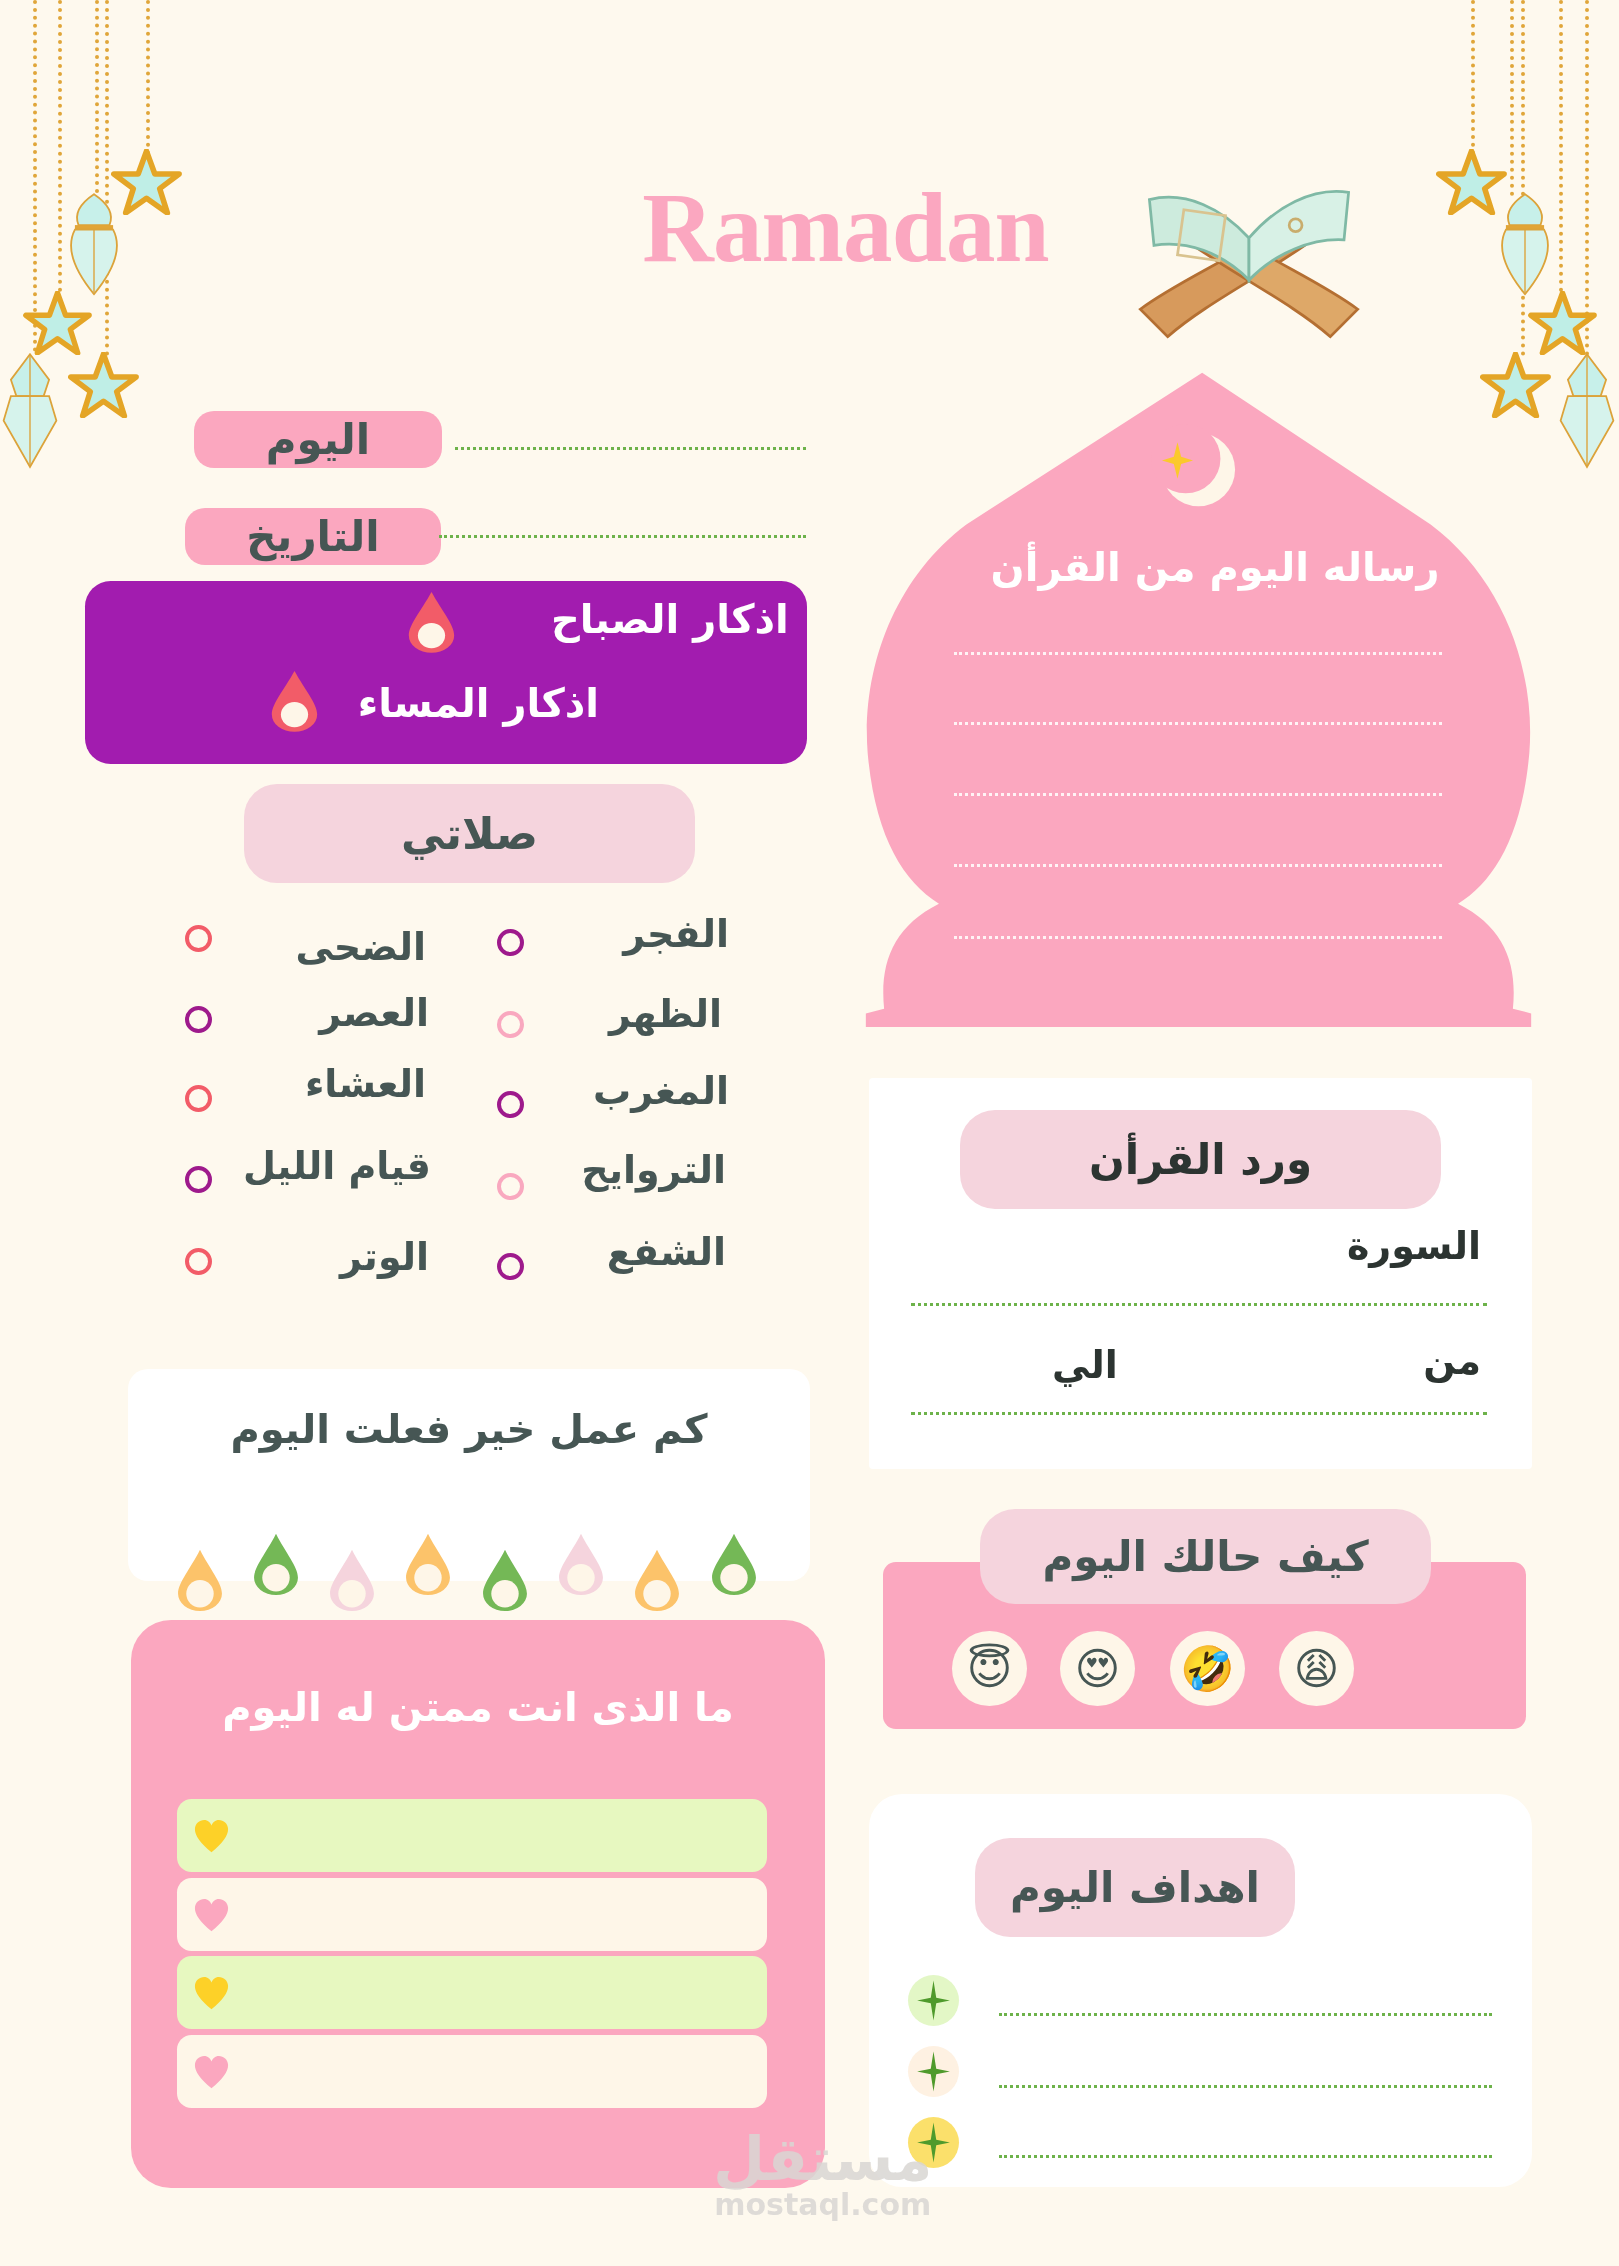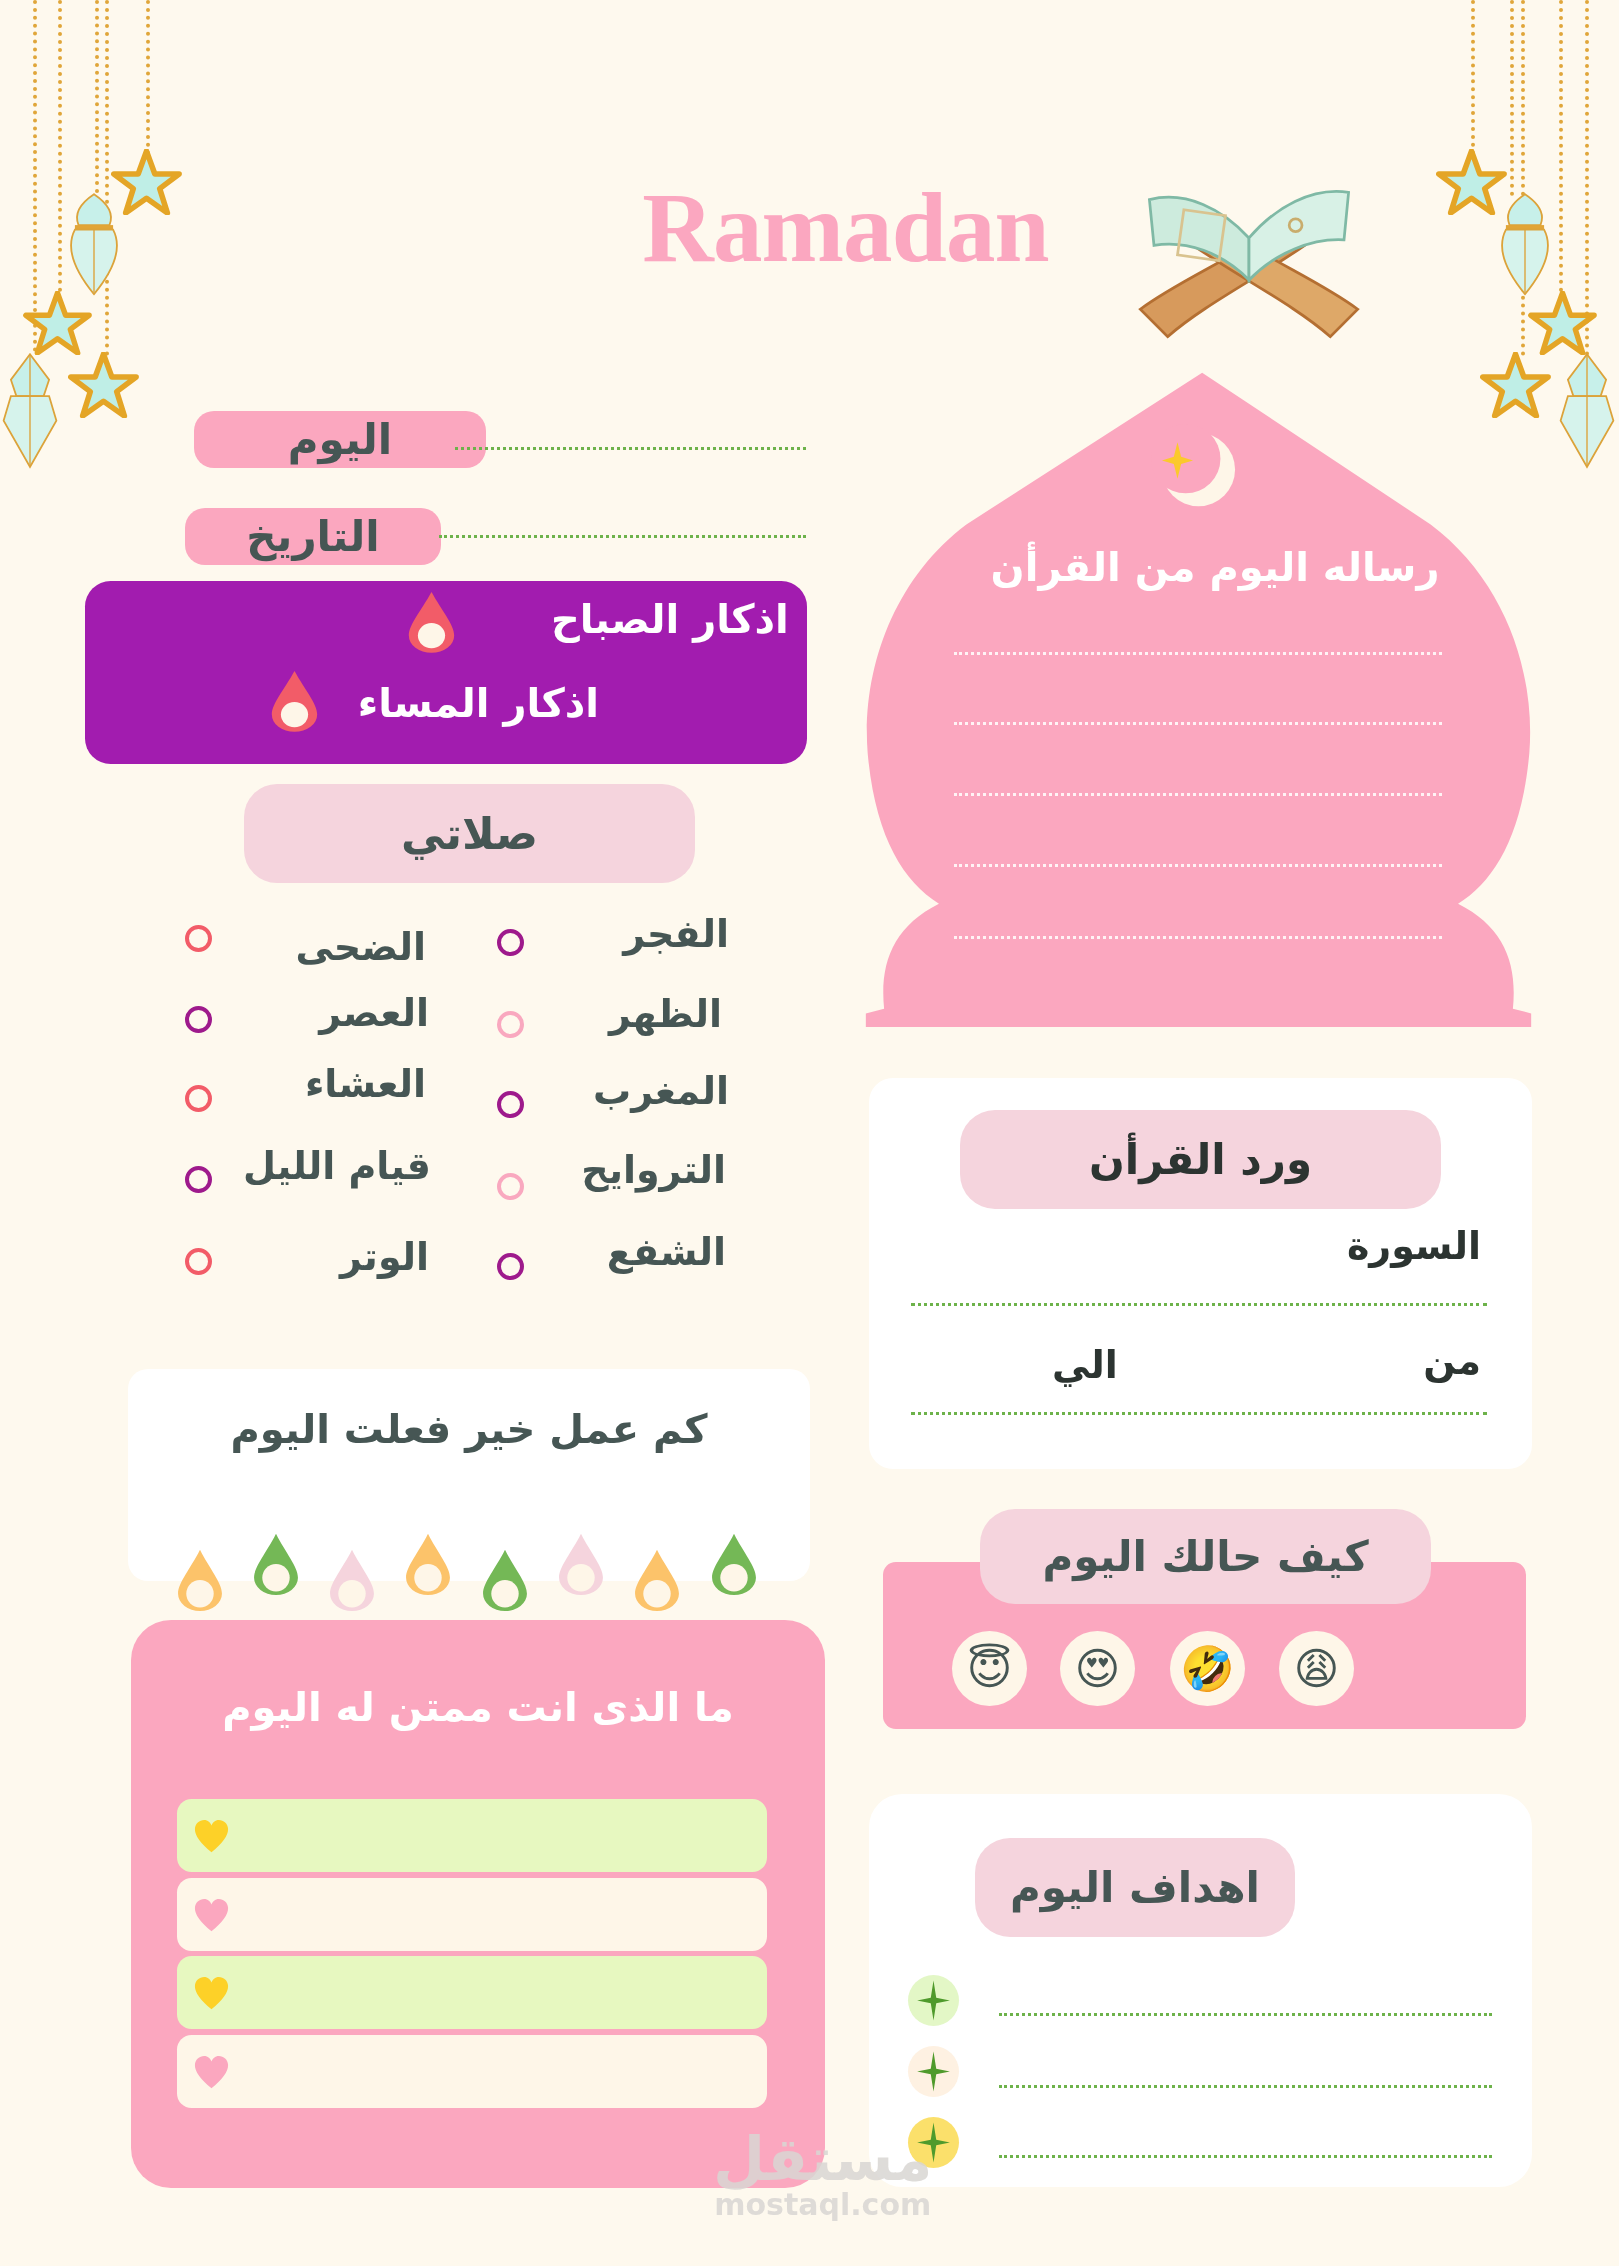--- a/index.html
+++ b/index.html
@@ -27,21 +27,21 @@
   .deeds{left:128px;top:1369px;width:682px;height:212px;background:#ffffff;border-radius:20px;}
   .deeds-title{position:absolute;left:0;right:0;top:37px;text-align:center;font-size:40px;font-weight:bold;direction:rtl;}
   
   .grat{left:131px;top:1620px;width:678px;height:568px;background:#fba7bf;border-radius:40px;padding-left:16px;}
   .grat-title{position:absolute;left:0;right:0;top:64px;text-align:center;color:#fff;font-size:40px;font-weight:bold;direction:rtl;}
   .grat-row{position:absolute;left:46px;width:590px;height:73px;border-radius:14.6px;}
   .heart{position:absolute;left:16.4px;top:20px;width:37px;height:35px;}
   
   .dome-title{position:absolute;left:895px;width:640px;top:544px;text-align:center;color:#fff;font-size:40px;font-weight:bold;direction:rtl;}
   
-  .wird{left:869px;top:1078px;width:663px;height:391px;background:#fff;border-radius:24px;}
+  .wird{left:869px;top:1078px;width:663px;height:391px;background:#fff;border-radius:4px;}
   .pill-pink{position:absolute;background:#f5d4dd;border-radius:35px;display:flex;align-items:center;justify-content:center;font-size:42px;font-weight:bold;direction:rtl;}
   .wlabel{position:absolute;font-size:38px;font-weight:bold;direction:rtl;color:#2c3431;}
   
   .mood{left:883px;top:1562px;width:643px;height:167px;background:#fba7bf;border-radius:12.8px;}
   .emoji{position:absolute;width:75px;height:75px;border-radius:50%;background:#fef6e8;display:flex;align-items:center;justify-content:center;font-size:44px;font-family:"DejaVu Sans",sans-serif;}
   
   .goals{left:869px;top:1794px;width:663px;height:393px;background:#fff;border-radius:33px;}
   .gbullet{position:absolute;width:51px;height:51px;border-radius:50%;}
   .watermark{position:absolute;left:713px;top:2129px;text-align:center;color:#d9d6d3;opacity:.85;}
   .watermark .ar-w{font-size:60px;font-weight:bold;direction:rtl;line-height:60px;}
@@ -111,21 +111,21 @@
 </div>
 <svg class="abs" style="left:1122px;top:172px" width="254" height="174" viewBox="0 0 278 190">
   <path d="M20 150 C60 120 120 95 170 60 L200 80 C150 115 90 145 50 180 Z" fill="#d79a5c" stroke="#b46f32" stroke-width="3"></path>
   <path d="M258 150 C218 120 158 95 108 60 L78 80 C128 115 188 145 228 180 Z" fill="#dea868" stroke="#b46f32" stroke-width="3"></path>
   <path d="M30 30 C70 20 110 40 139 72 L139 118 C110 88 70 74 35 80 Z" fill="#cdebdd" stroke="#7fb9a5" stroke-width="3"></path>
   <path d="M248 22 C208 16 168 38 139 72 L139 118 C168 88 208 72 243 74 Z" fill="#d8f1e6" stroke="#7fb9a5" stroke-width="3"></path>
   <rect x="64" y="44" width="46" height="50" fill="none" stroke="#d9c38f" stroke-width="3" transform="rotate(8 87 69)"></rect>
   <circle cx="190" cy="58" r="7" fill="none" stroke="#c9ad6d" stroke-width="3"></circle>
 </svg>
 
-<div class="label-pill" style="left:194px;top:411px;width:292px;height:57px;">
+<div class="label-pill" style="left:194px;top:411px;width:248px;height:57px;">
   <span>اليوم</span>
 </div>
 <div class="dotline" style="left:455px;top:447px;width:351px;"></div>
 
 <div class="label-pill" style="left:177px;top:508px;width:256px;height:57px;margin-left:8px;">
   <span>التاريخ</span>
 </div>
 <div class="dotline" style="left:439px;top:535px;width:367px;"></div>
 
 <div class="abs adhkar">

